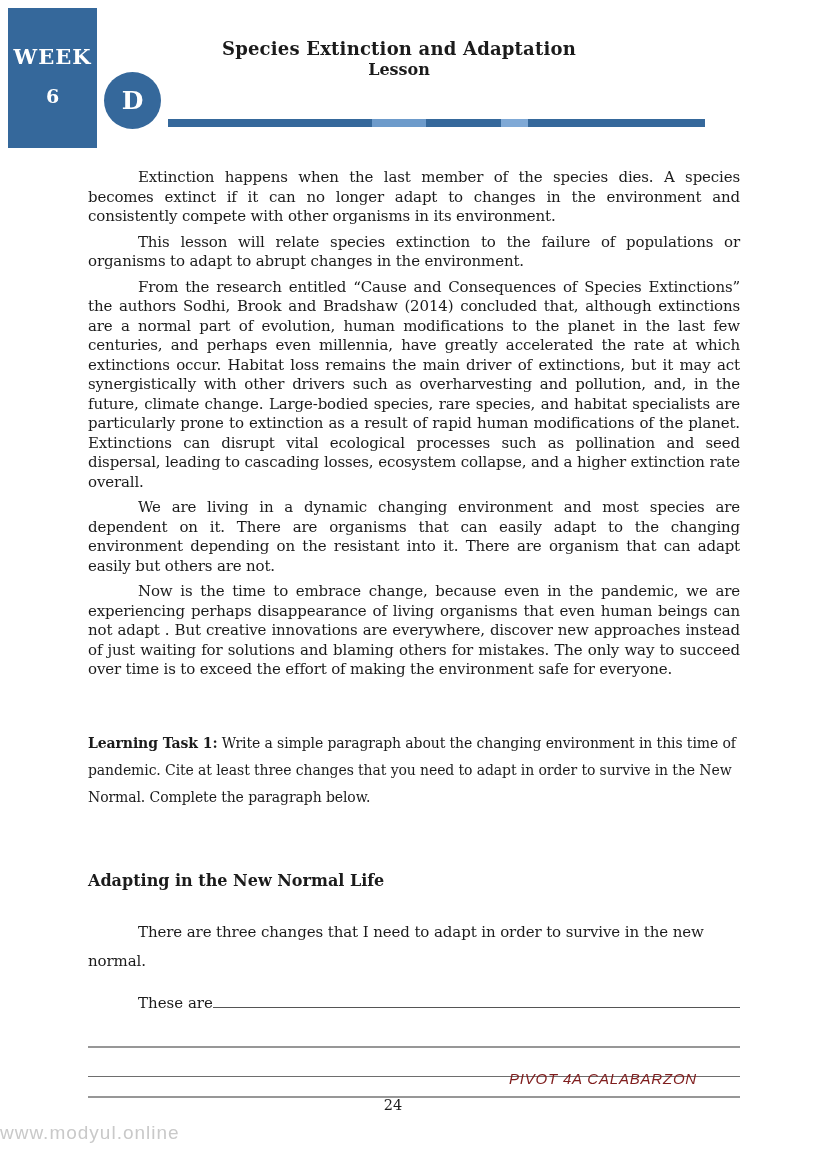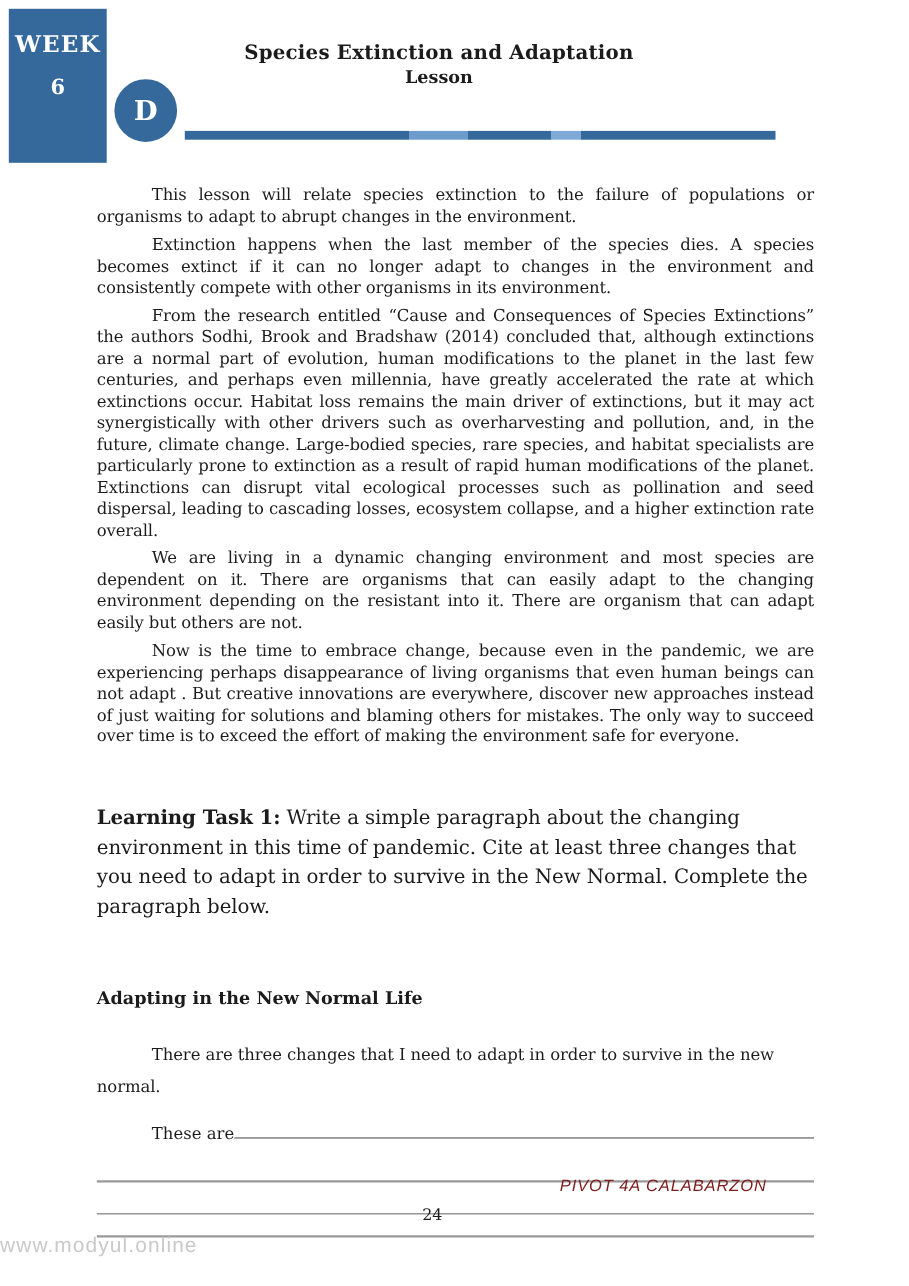--- a/index.html
+++ b/index.html
@@ -14,21 +14,21 @@
   }
 
   
   .week-box {
     position: absolute; left: 8px; top: 8px;
     width: 89px; height: 140px;
     background: #35689B;
     color: #ffffff; text-align: center;
     font-weight: bold;
   }
-  .week-label { margin-top: 19px; font-size: 21px; letter-spacing: 1px; }
+  .week-label { margin-top: 36px; font-size: 21px; letter-spacing: 1px; }
   .week-number { margin-top: 16px; font-size: 19px; }
 
   .d-circle {
     position: absolute; left: 104px; top: 72px;
     width: 57px; height: 57px; border-radius: 50%;
     background: #35689B; color: #ffffff;
     font-weight: bold; font-size: 25px;
     display: flex; align-items: center; justify-content: center;
   }
 
@@ -54,21 +54,21 @@
   p.body-par {
     font-size: 15px; line-height: 19.5px;
     margin: 0 0 6px 0;
     text-indent: 50px;
     text-align: justify;
     letter-spacing: -0.15px;
   }
 
   .task-par {
     margin-top: 50px;
-    font-size: 18px; line-height: 27px;
+    font-size: 14px; line-height: 27px;
     letter-spacing: -0.1px;
   }
   .task-label { font-weight: bold; }
 
   .section-heading {
     margin-top: 60px;
     font-size: 16px; font-weight: bold;
   }
   .intro-par {
     margin-top: 28px;
@@ -121,22 +121,22 @@
 <div class="d-circle">D</div>
 
 <div class="header-titles">
   <div class="page-title">Species Extinction and Adaptation</div>
   <div class="page-subtitle">Lesson</div>
 </div>
 
 <div class="blue-bar"></div>
 
 <div class="content">
+  <p class="body-par">Extinction happens when the last member of the species dies. A species becomes extinct if it can no longer adapt to changes in the environment and consistently compete with other organisms in its environment.</p>
   <p class="body-par">This lesson will relate species extinction to the failure of populations or organisms to adapt to abrupt changes in the environment.</p>
-  <p class="body-par">Extinction happens when the last member of the species dies. A species becomes extinct if it can no longer adapt to changes in the environment and consistently compete with other organisms in its environment.</p>
   <p class="body-par">From the research entitled “Cause and Consequences of Species Extinctions” the authors Sodhi, Brook and Bradshaw (2014) concluded that, although extinctions are a normal part of evolution, human modifications to the planet in the last few centuries, and perhaps even millennia, have greatly accelerated the rate at which extinctions occur. Habitat loss remains the main driver of extinctions, but it may act synergistically with other drivers such as overharvesting and pollution, and, in the future, climate change. Large-bodied species, rare species, and habitat specialists are particularly prone to extinction as a result of rapid human modifications of the planet. Extinctions can disrupt vital ecological processes such as pollination and seed dispersal, leading to cascading losses, ecosystem collapse, and a higher extinction rate overall.</p>
   <p class="body-par">We are living in a dynamic changing environment and most species are dependent on it. There are organisms that can easily adapt to the changing environment depending on the resistant into it. There are organism that can adapt easily but others are not.</p>
   <p class="body-par">Now is the time to embrace change, because even in the pandemic,  we are experiencing perhaps  disappearance of living organisms that even human beings can not adapt . But creative innovations are everywhere, discover new approaches instead of just waiting for solutions and blaming others for mistakes. The only way to succeed over time is to exceed the effort of making the environment safe for everyone.</p>
 
   <p class="task-par"><span class="task-label">Learning Task 1:</span><span> Write a simple paragraph about the changing environment in this time of pandemic.  Cite at least three changes that you need to adapt in order to survive in the New Normal.   Complete the paragraph below.</span></p>
 
   <div class="section-heading">Adapting in the New Normal Life</div>
 
   <p class="intro-par">There are three changes that I need to adapt in order to survive in the new normal.</p>
 

